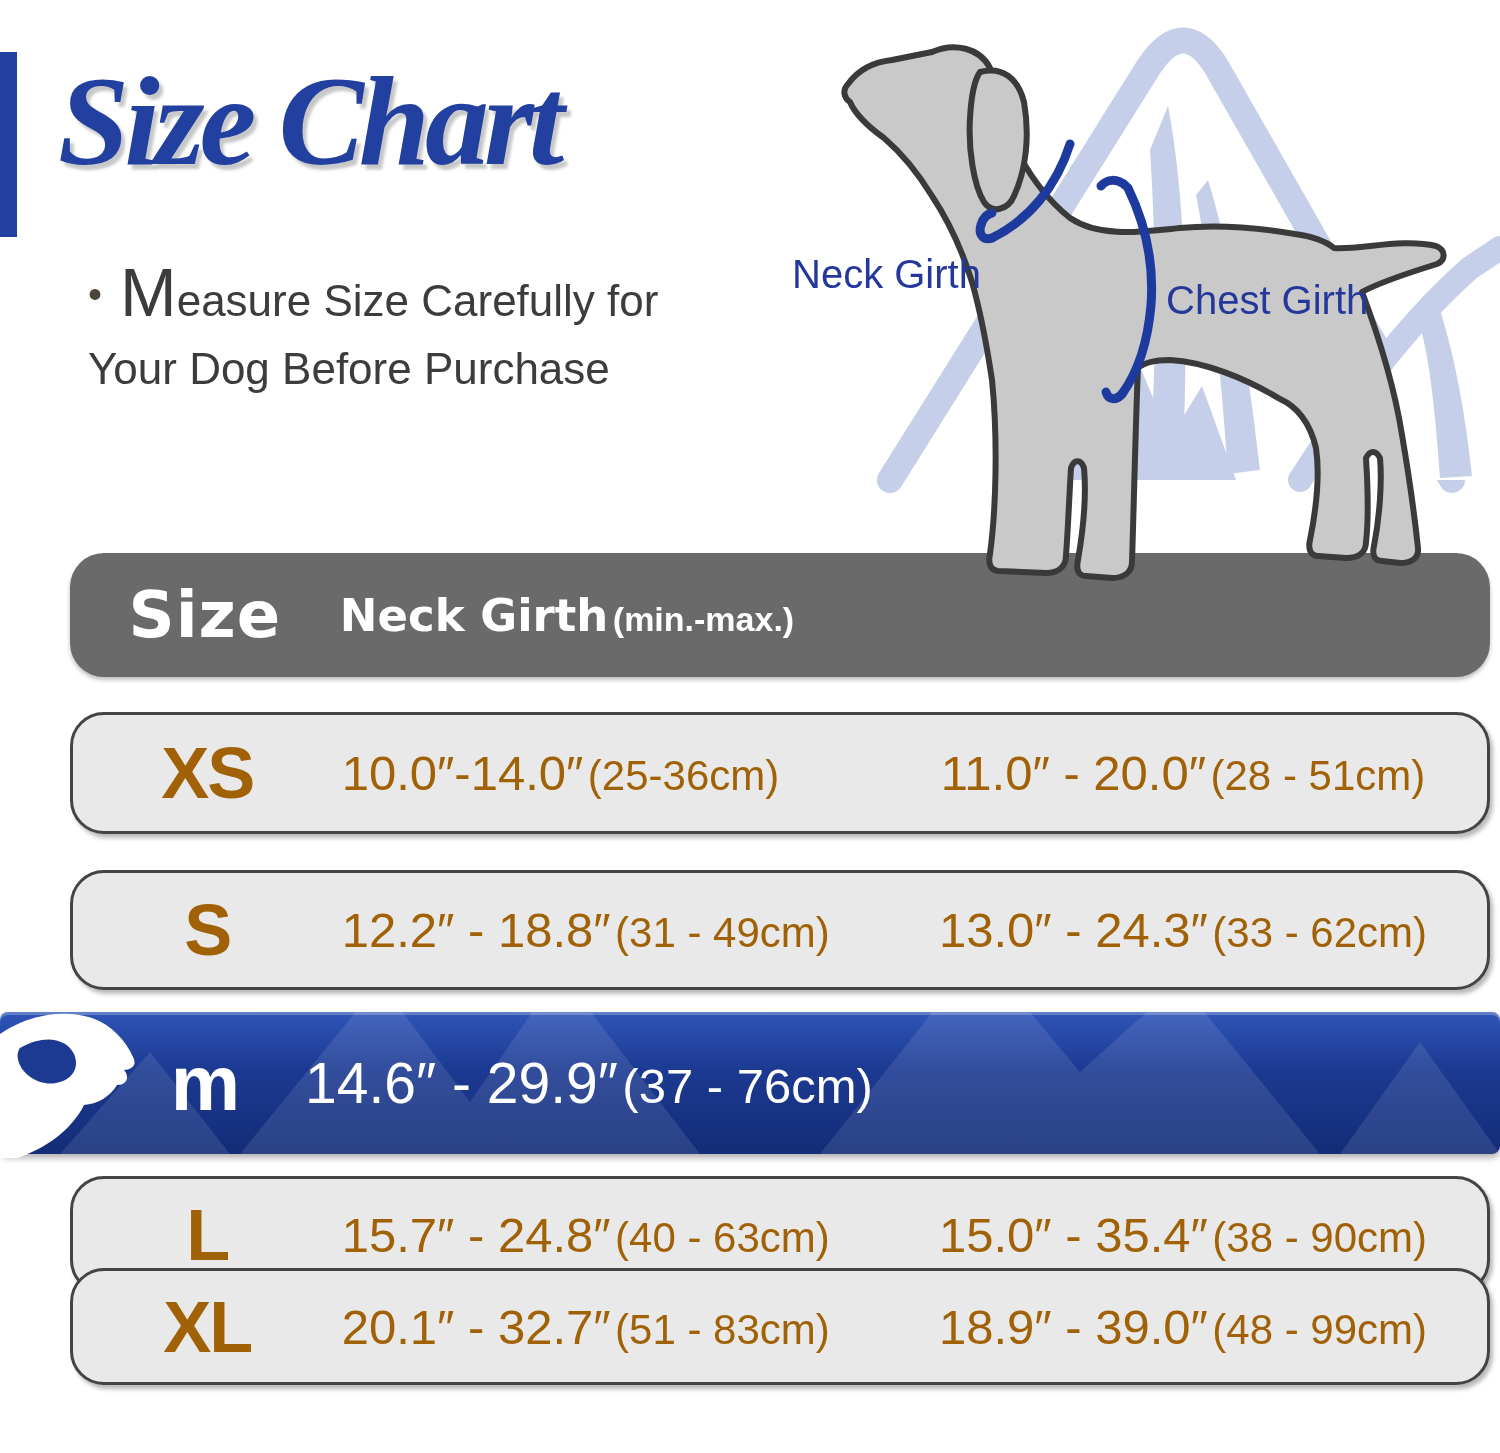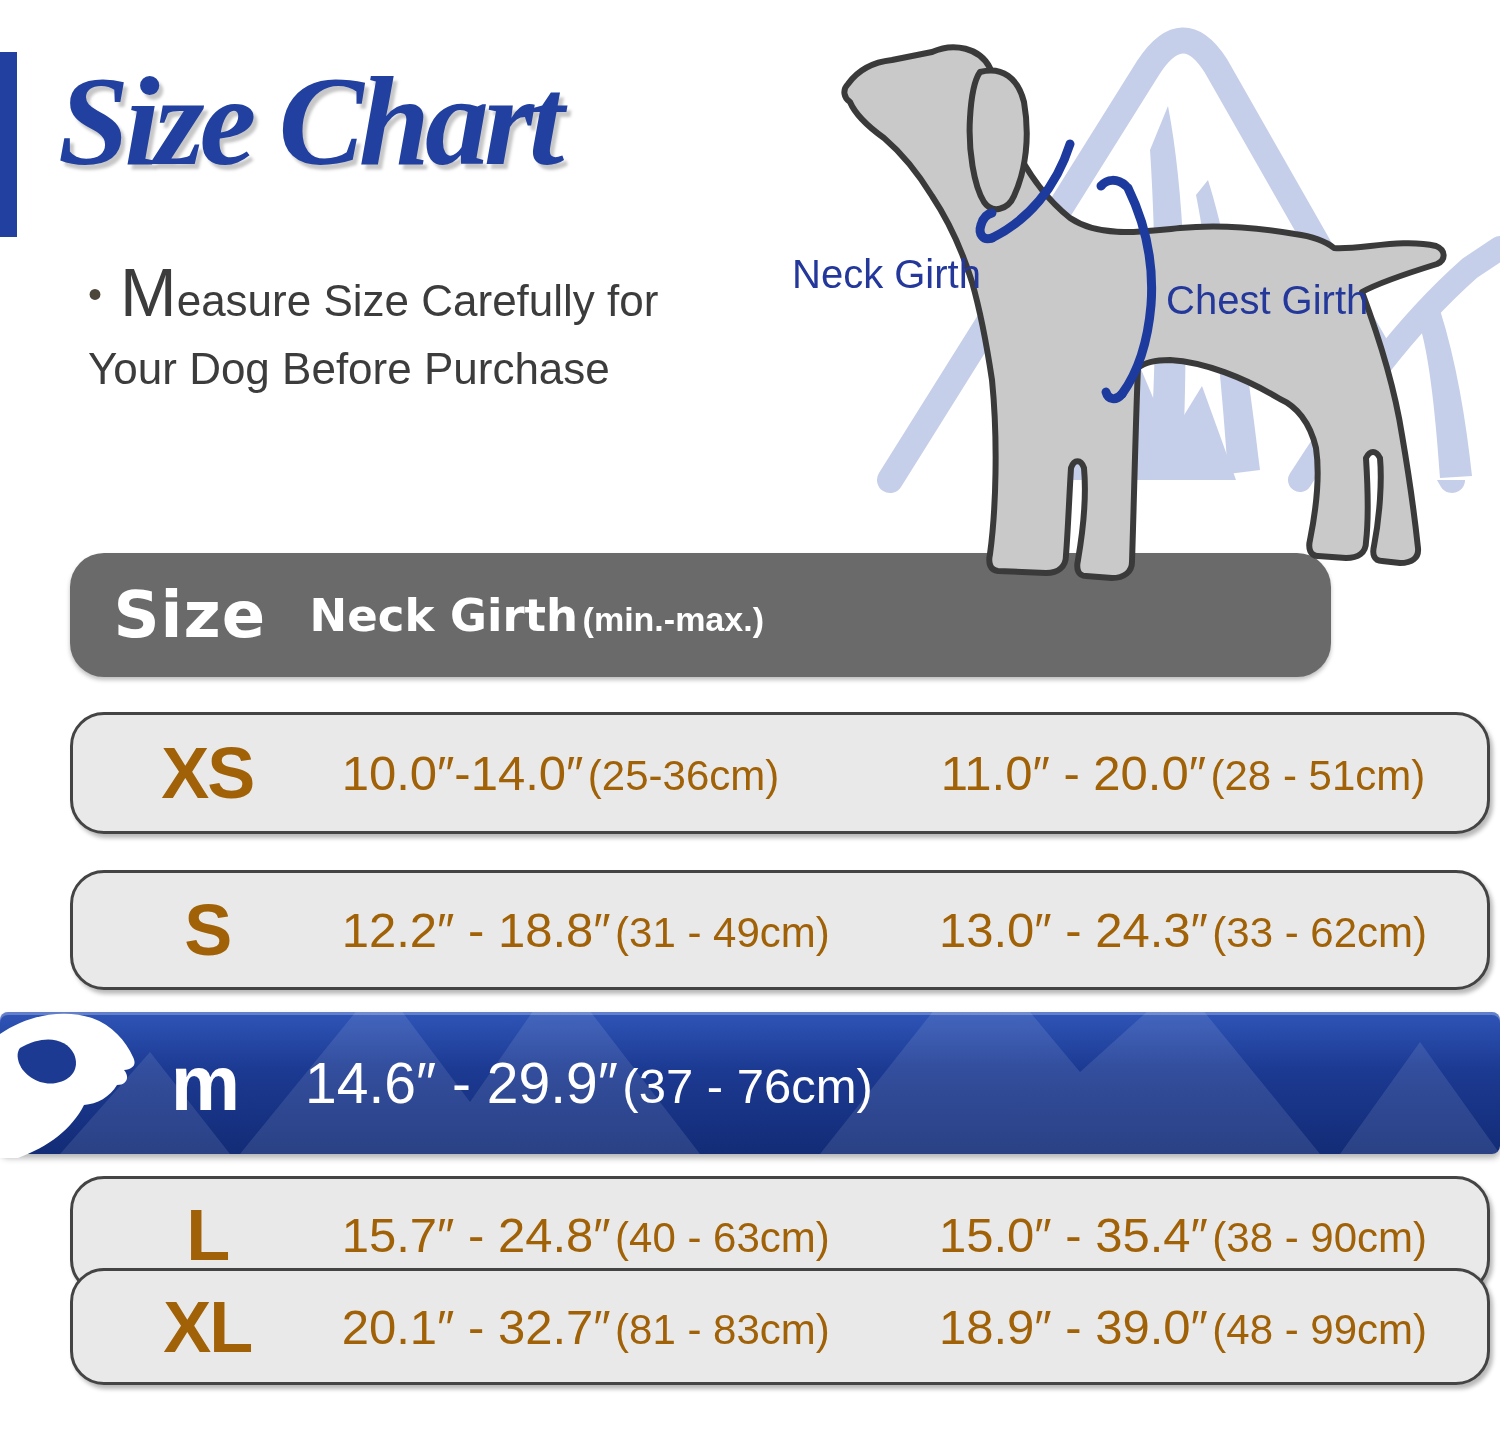--- a/index.html
+++ b/index.html
@@ -28,21 +28,21 @@
   
   .diagram-svg{position:absolute;left:740px;top:10px;width:760px;height:610px;z-index:3;}
   .girth-label{
     position:absolute;z-index:4;color:#24389c;font-size:40px;font-weight:500;
     white-space:nowrap;
   }
   .neck-label{left:792px;top:252px;}
   .chest-label{left:1166px;top:278px;}
   
   .tbl-header{
-    position:absolute;left:70px;top:553px;width:1261px;height:124px;z-index:1;
+    position:absolute;left:70px;top:553px;width:1420px;height:124px;z-index:1;
     background:#6a6a6a;border-radius:34px;display:flex;align-items:center;
     color:#ffffff;box-shadow:0 3px 4px rgba(0,0,0,.25);
   }
   .col-size{flex:0 0 19%;text-align:center;}
   .col-neck{flex:0 0 38%;text-align:left;}
   .col-chest{flex:0 0 43%;text-align:center;}
   .tbl-header .size-h{font-family:"DejaVu Sans", sans-serif;font-size:64px;font-weight:800;letter-spacing:1px;}
   .tbl-header .girth-h{font-family:"DejaVu Sans", sans-serif;font-size:45px;font-weight:800;}
   .tbl-header .sub-h{font-size:34px;font-weight:700;}
   .size-row{
@@ -168,21 +168,21 @@
       <div class="col-size size-c"><span class="size-c-txt ws">m</span></div>
       <div class="col-chest"><span class="val ws">14.6″ - 29.9″</span> <span class="cm ws">(37 - 76cm)</span></div>
     </div>
     <div class="size-row row-l">
       <div class="col-size size-c"><span class="size-c-txt ws">L</span></div>
       <div class="col-neck"><span class="val ws">15.7″ - 24.8″</span> <span class="cm ws">(40 - 63cm)</span></div>
       <div class="col-chest"><span class="val ws">15.0″ - 35.4″</span> <span class="cm ws">(38 - 90cm)</span></div>
     </div>
     <div class="size-row row-xl">
       <div class="col-size size-c"><span class="size-c-txt ws">XL</span></div>
-      <div class="col-neck"><span class="val ws">20.1″ - 32.7″</span> <span class="cm ws">(81 - 83cm)</span></div>
+      <div class="col-neck"><span class="val ws">20.1″ - 32.7″</span> <span class="cm ws">(51 - 83cm)</span></div>
       <div class="col-chest"><span class="val ws">18.9″ - 39.0″</span> <span class="cm ws">(48 - 99cm)</span></div>
     </div>
   </div>
 
 <svg class="dog-head-badge" viewBox="0 0 150 150">
   <path fill="#ffffff" d="M0,26 C26,8 62,0 92,10 C112,17 126,33 133,49 C137,57 133,61 124,62
     C130,69 127,77 117,77 C110,89 97,96 84,97 C72,121 48,139 18,150 L0,150 Z"></path>
   <path fill="#1c3a92" d="M20,40 C44,26 66,30 74,46 C80,60 72,72 56,75 C40,78 24,68 19,55 C17,49 17,44 20,40 Z"></path>
 </svg>
 

